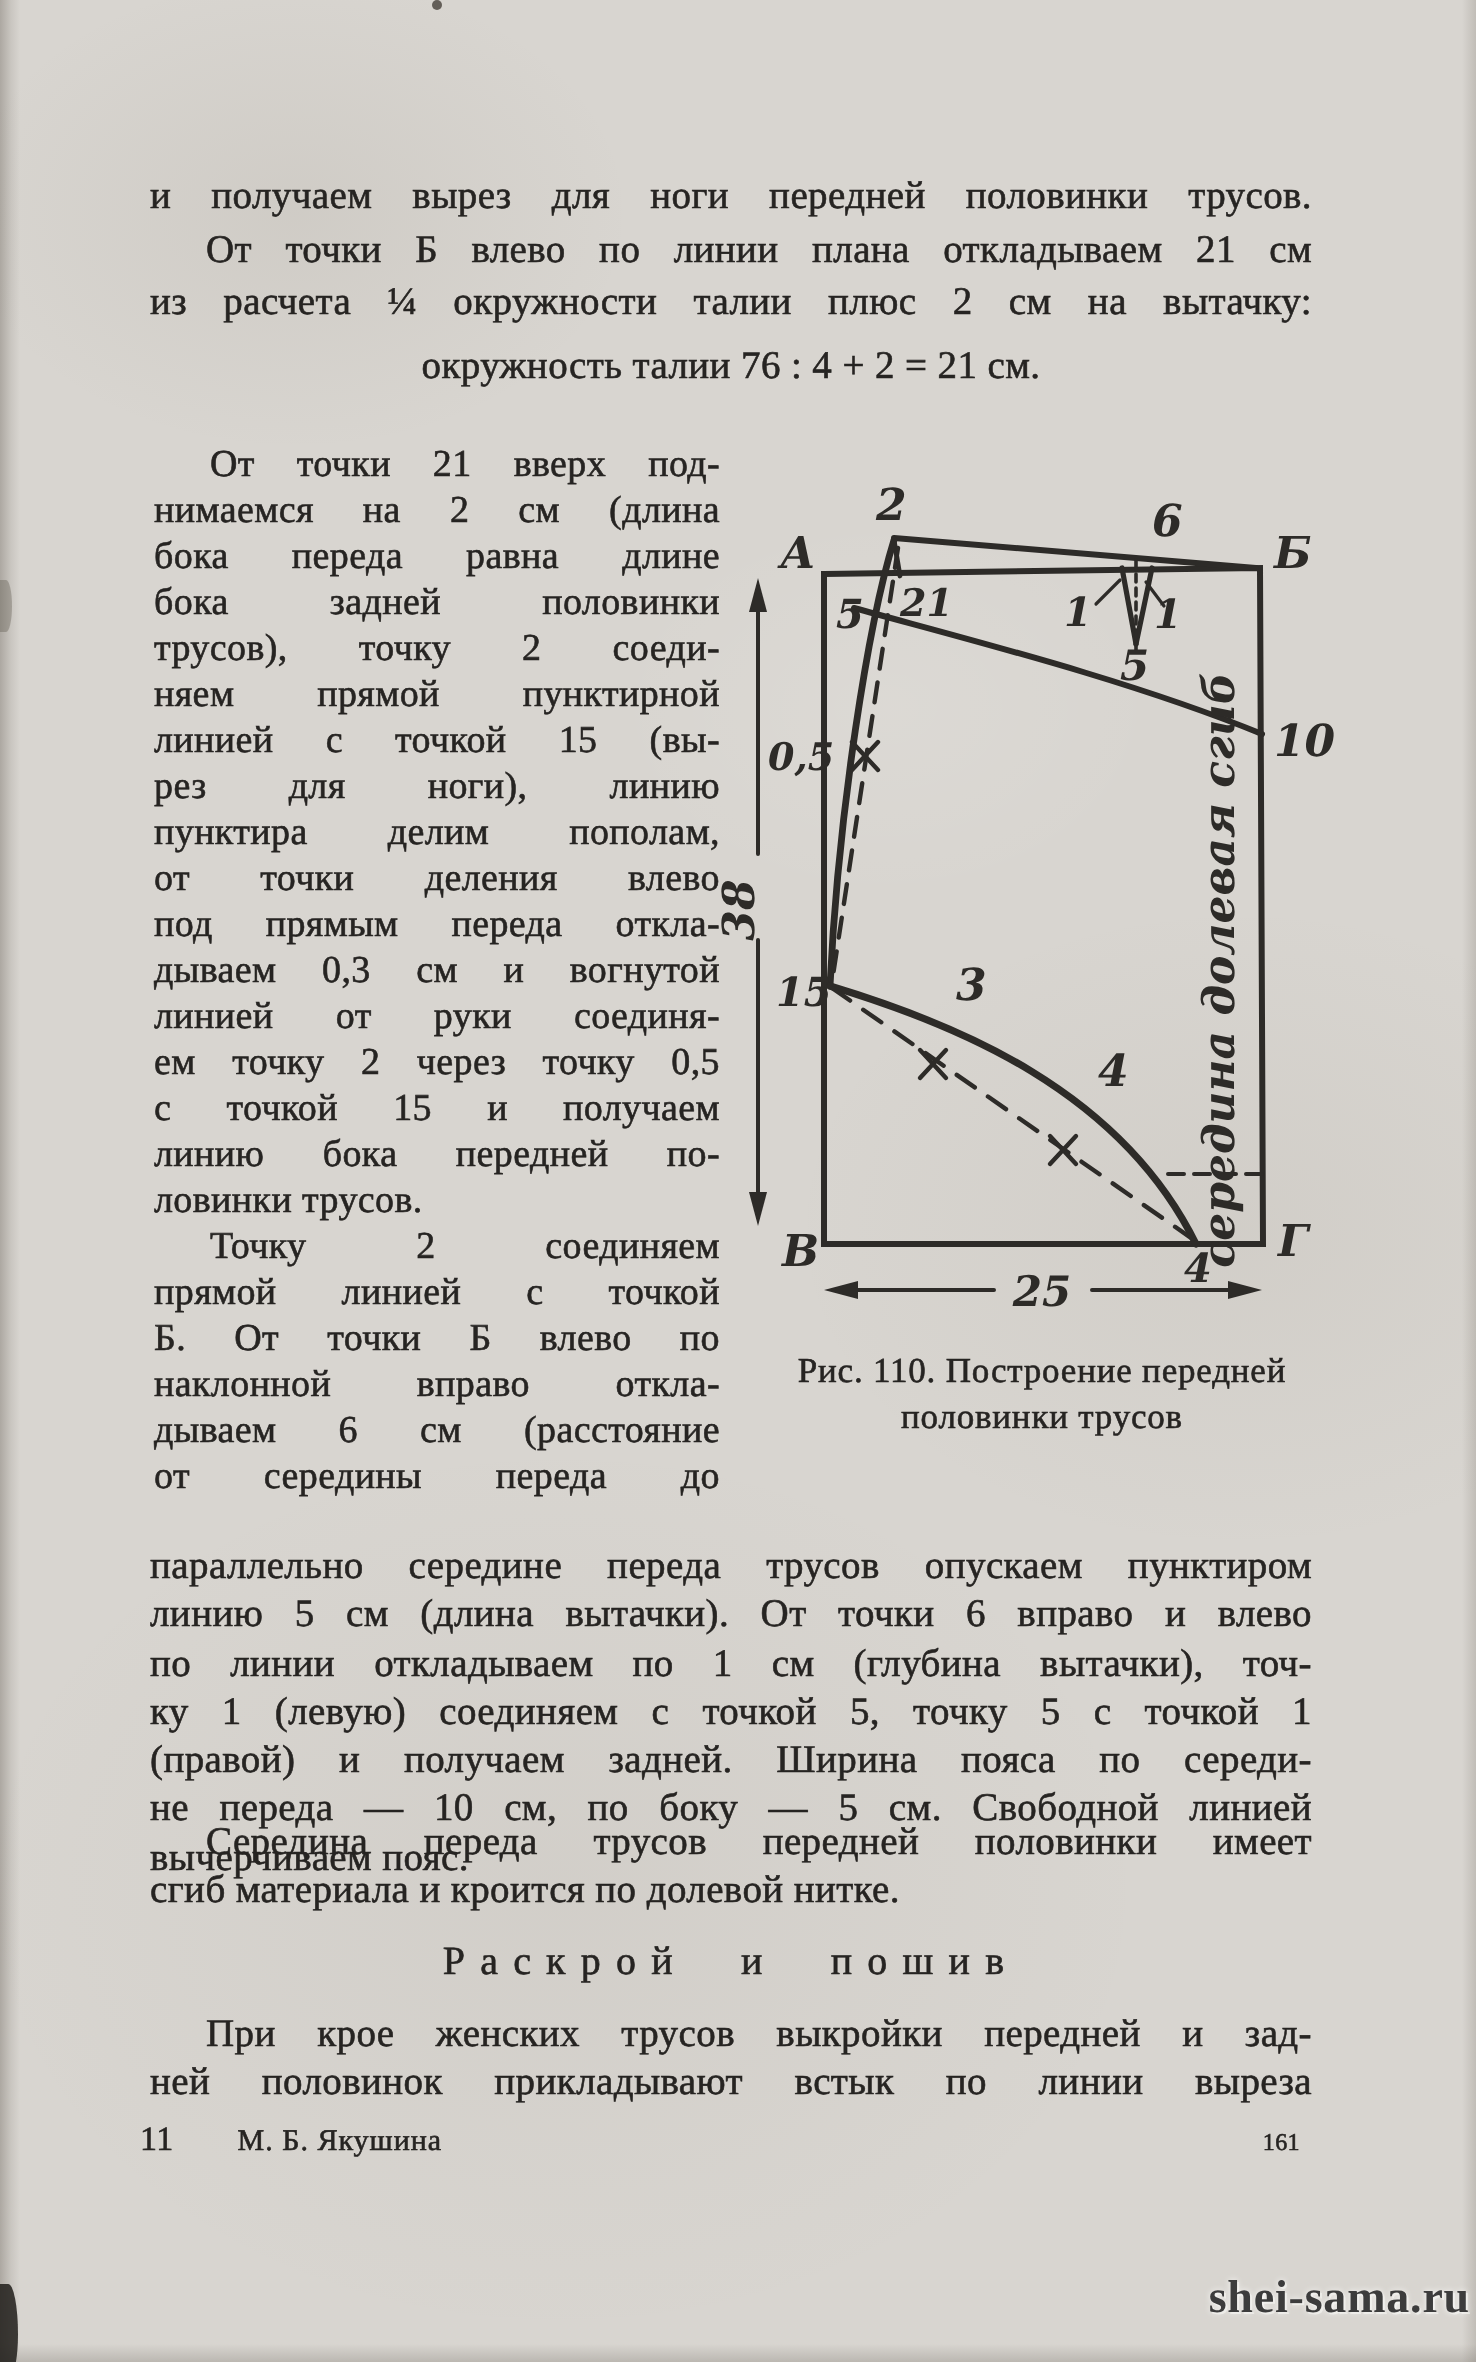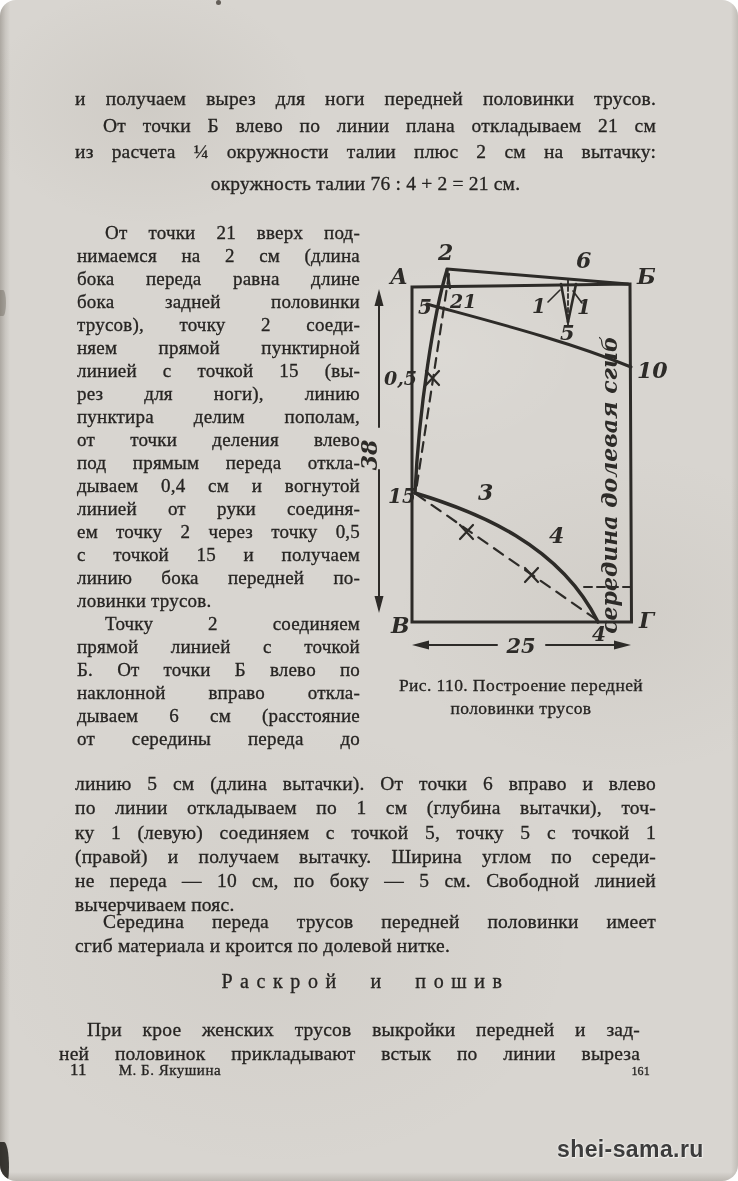--- a/index.html
+++ b/index.html
@@ -8,52 +8,52 @@
     width:738px;height:1181px;
     overflow:hidden;
     font-family:"Liberation Serif", serif;
     color:#262422;
     background:
       radial-gradient(240px 170px at 20% 9%, rgba(120,110,95,.09), transparent 70%),
       radial-gradient(320px 230px at 84% 52%, rgba(120,110,95,.07), transparent 70%),
       radial-gradient(420px 320px at 38% 80%, rgba(112,102,90,.06), transparent 70%),
       radial-gradient(200px 140px at 60% 30%, rgba(255,255,252,.10), transparent 70%),
       #d8d5d0;
-    border-radius: 16px;
   }
   .txt{
     position:absolute;
     font-size:19.5px;
     letter-spacing:.2px;
     -webkit-text-stroke:.3px currentColor;
   }
   .tline{text-align:justify;text-align-last:justify;white-space:normal;}
   .tline.endline{text-align-last:left;}
   .tline.indent{padding-left:28px;}
   #intro{left:75px;top:86px;width:581px;line-height:26.5px;}
   #formula{left:75px;top:173px;width:581px;text-align:center;font-size:19.5px;-webkit-text-stroke:.3px currentColor;}
   #leftcol{left:77px;top:221px;width:283px;line-height:23px;font-size:19px;}
   #body1{left:75px;top:772px;width:581px;line-height:24.3px;}
   #foldp{left:75px;top:910px;width:581px;line-height:24px;}
   #heading{left:75px;top:970px;width:581px;text-align:center;font-size:20px;
     letter-spacing:.38em;word-spacing:.7em;-webkit-text-stroke:.3px currentColor;}
-  #cutp{left:59px;top:1006px;width:581px;line-height:24.3px;margin-top:12px;}
+  #cutp{left:75px;top:1006px;width:581px;line-height:24.3px;}
   #pfooter{left:70px;top:1060px;width:586px;display:flex;align-items:baseline;justify-content:center;}
   #edmark{font-size:17px;-webkit-text-stroke:.3px currentColor;}
   #authname{font-size:15px;margin-left:32px;letter-spacing:.5px;-webkit-text-stroke:.3px currentColor;}
   #pagenum{margin-left:auto;font-size:12px;padding-right:6px;-webkit-text-stroke:.3px currentColor;}
   #figure-caption{left:360px;top:674px;width:322px;text-align:center;
     font-size:17.5px;line-height:22.5px;letter-spacing:.4px;}
   #diagram{position:absolute;left:356px;top:238px;}
   #watermark{
     position:absolute;left:557px;top:1136px;width:178px;
-    font-family:Liberation Sans, sans-serif;
+    font-family:Liberation Serif, serif;
     font-weight:bold;font-size:23px;color:#3c3c3c;
     text-shadow:0 0 3px rgba(255,255,254,.85), 1px 1px 0 rgba(245,245,242,.6);
     letter-spacing:.4px;
+    text-align:right;
   }
   .edgeL{position:absolute;left:0;top:0;width:10px;height:1181px;
     background:linear-gradient(90deg, rgba(72,64,54,.30), rgba(72,64,54,.10) 55%, transparent);}
   .edgeR{position:absolute;right:0;top:0;width:7px;height:1181px;
     background:linear-gradient(270deg, rgba(72,64,54,.16), transparent);}
   .edgeB{position:absolute;left:0;bottom:0;width:738px;height:9px;
     background:linear-gradient(0deg, rgba(72,64,54,.20), transparent);}
   .blot1{position:absolute;left:0;top:1142px;width:9px;height:46px;background:#201d1a;
     border-radius:0 60% 50% 0;opacity:.85;}
   .blot2{position:absolute;left:0;top:290px;width:6px;height:26px;background:#5a5248;
@@ -88,21 +88,21 @@
       <div class="tline">нимаемся на 2 см (длина</div>
       <div class="tline">бока переда равна длине</div>
       <div class="tline">бока задней половинки</div>
       <div class="tline">трусов), точку 2 соеди-</div>
       <div class="tline">няем прямой пунктирной</div>
       <div class="tline">линией с точкой 15 (вы-</div>
       <div class="tline">рез для ноги), линию</div>
       <div class="tline">пунктира делим пополам,</div>
       <div class="tline">от точки деления влево</div>
       <div class="tline">под прямым переда откла-</div>
-      <div class="tline">дываем 0,4 см и вогнутой</div>
+      <div class="tline">дываем 0,3 см и вогнутой</div>
       <div class="tline">линией от руки соединя-</div>
       <div class="tline">ем точку 2 через точку 0,5</div>
       <div class="tline">с точкой 15 и получаем</div>
       <div class="tline">линию бока передней по-</div>
       <div class="tline endline">ловинки трусов.</div>
       <div class="tline indent">Точку 2 соединяем</div>
       <div class="tline">прямой линией с точкой</div>
       <div class="tline">Б. От точки Б влево по</div>
       <div class="tline">наклонной вправо откла-</div>
       <div class="tline">дываем 6 см (расстояние</div>
@@ -175,24 +175,25 @@
       <text x="617" y="485" transform="rotate(-90 617 485)" text-anchor="middle" font-size="22">середина долевая сгиб</text>
     </g>
   </svg>
 
   <div id="figure-caption" class="txt">
     <div>Рис. 110. Построение передней</div>
     <div>половинки трусов</div>
   </div>
 
   <div id="body1" class="txt">
+      <div class="tline">параллельно середине переда трусов опускаем пунктиром</div>
       <div class="tline">линию 5 см (длина вытачки). От точки 6 вправо и влево</div>
       <div class="tline">по линии откладываем по 1 см (глубина вытачки), точ-</div>
       <div class="tline">ку 1 (левую) соединяем с точкой 5, точку 5 с точкой 1</div>
-      <div class="tline">(правой) и получаем вытачку. Ширина углом по середи-</div>
+      <div class="tline">(правой) и получаем задней. Ширина пояса по середи-</div>
       <div class="tline">не переда — 10 см,  по боку — 5 см.  Свободной  линией</div>
       <div class="tline endline">вычерчиваем пояс.</div>
     </div>
 
   <div id="foldp" class="txt">
       <div class="tline indent">Середина переда трусов передней  половинки  имеет</div>
       <div class="tline endline">сгиб материала и кроится по долевой нитке.</div>
     </div>
 
   <div id="heading" class="txt">Раскрой и пошив</div>

